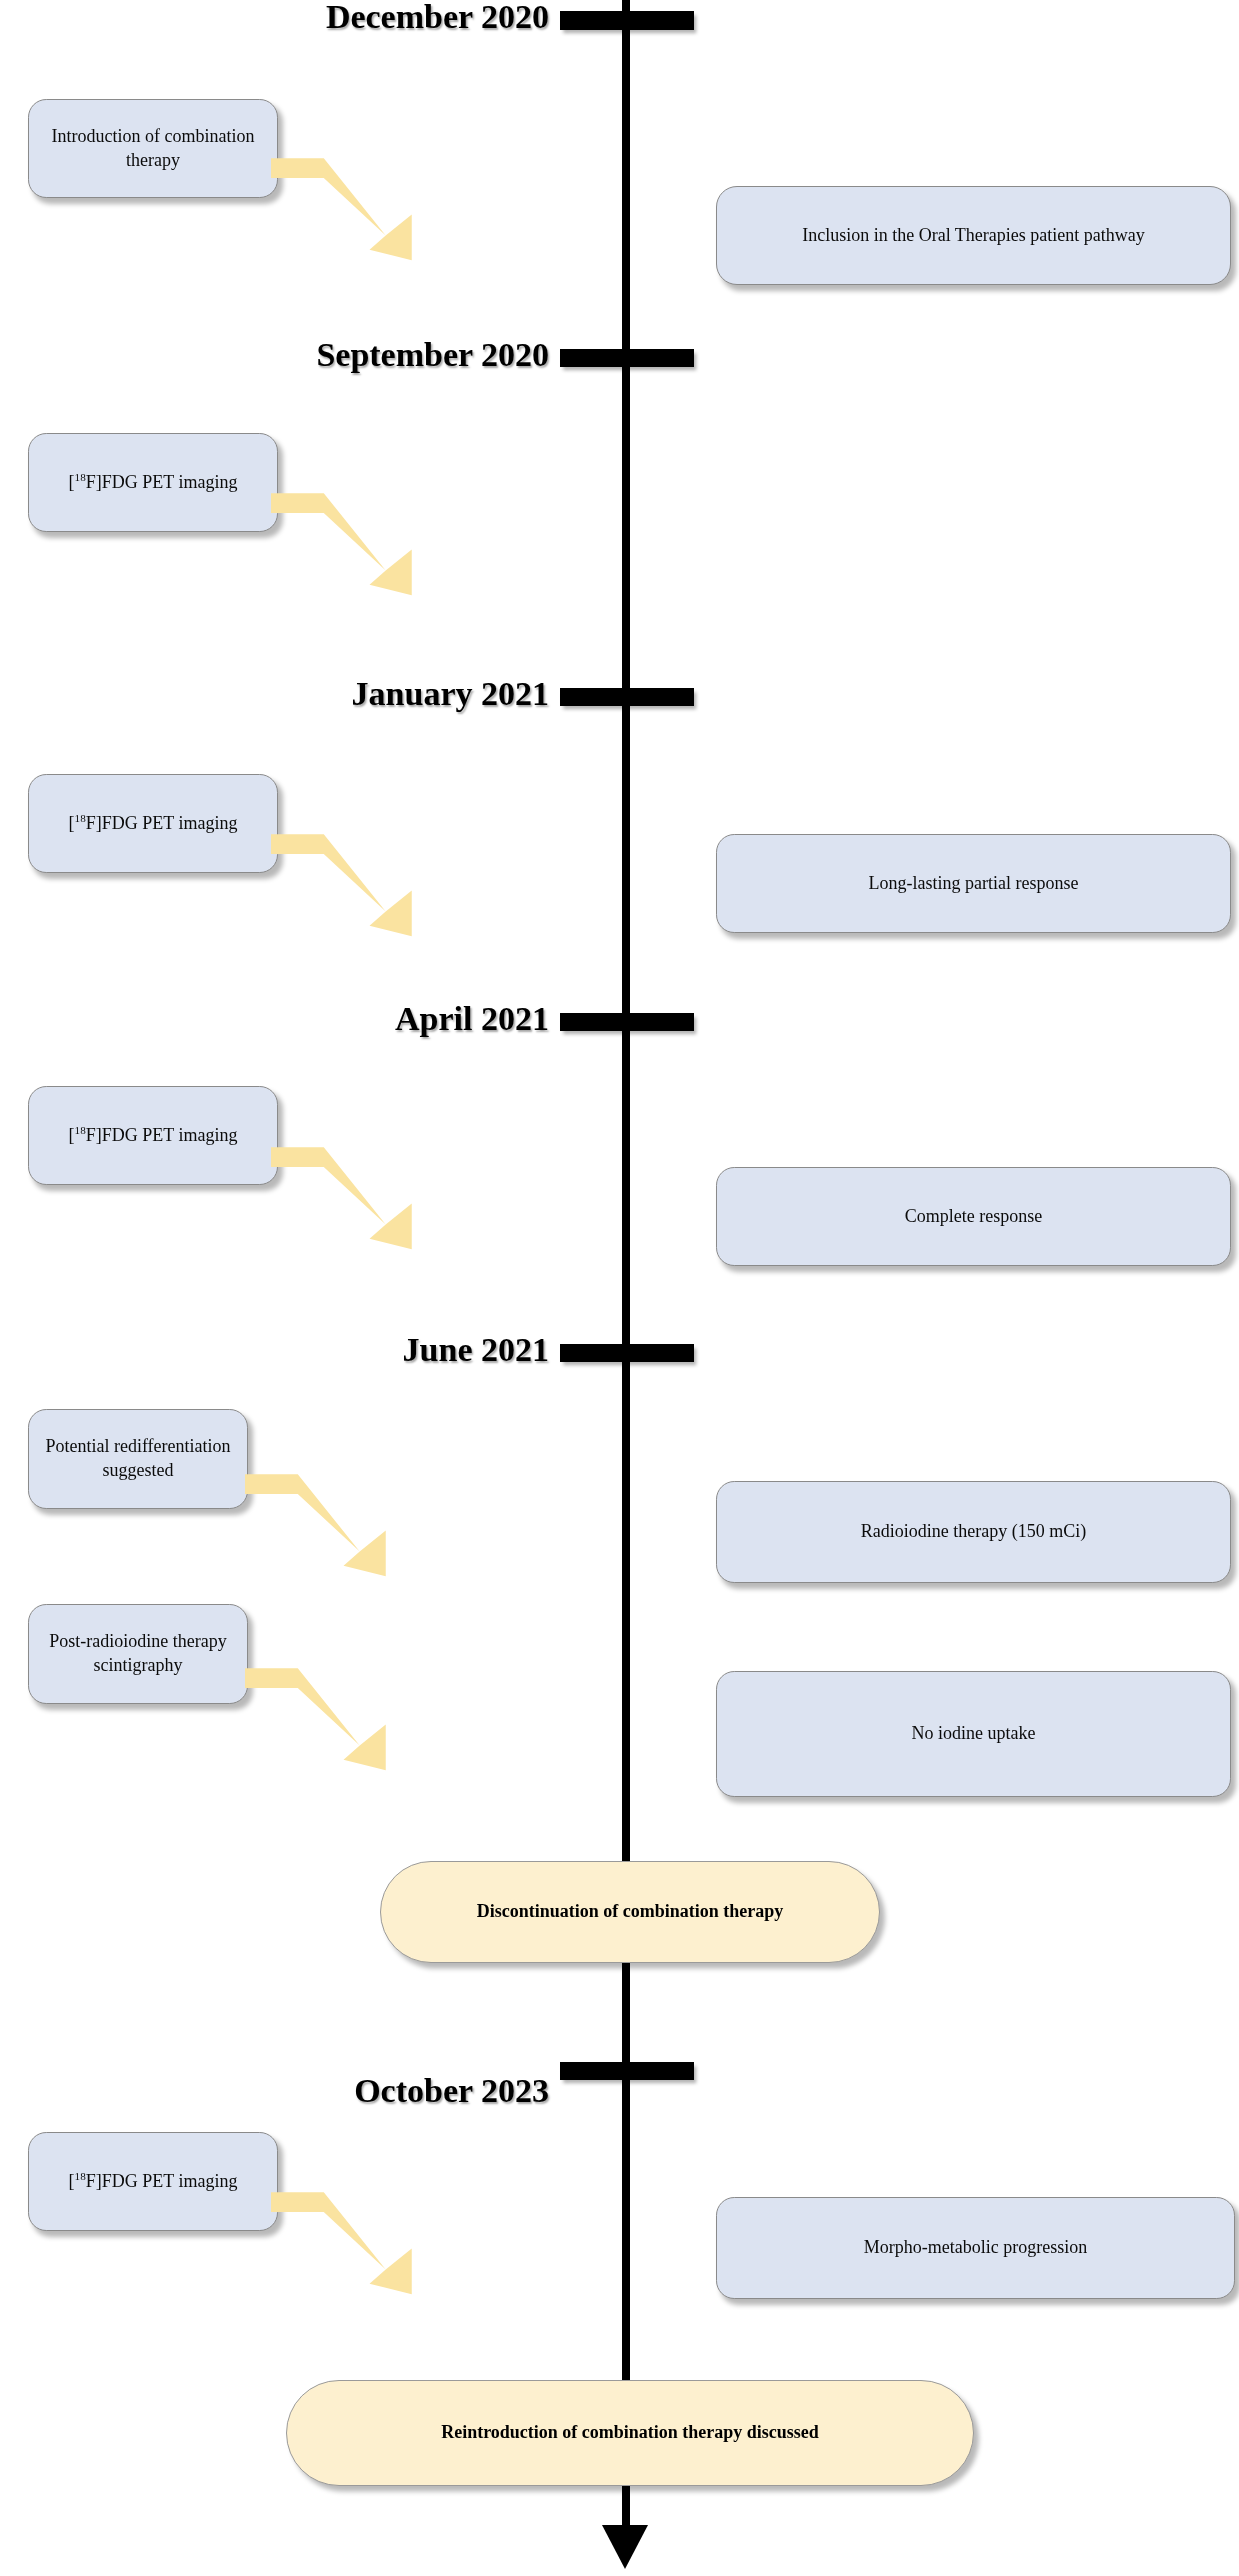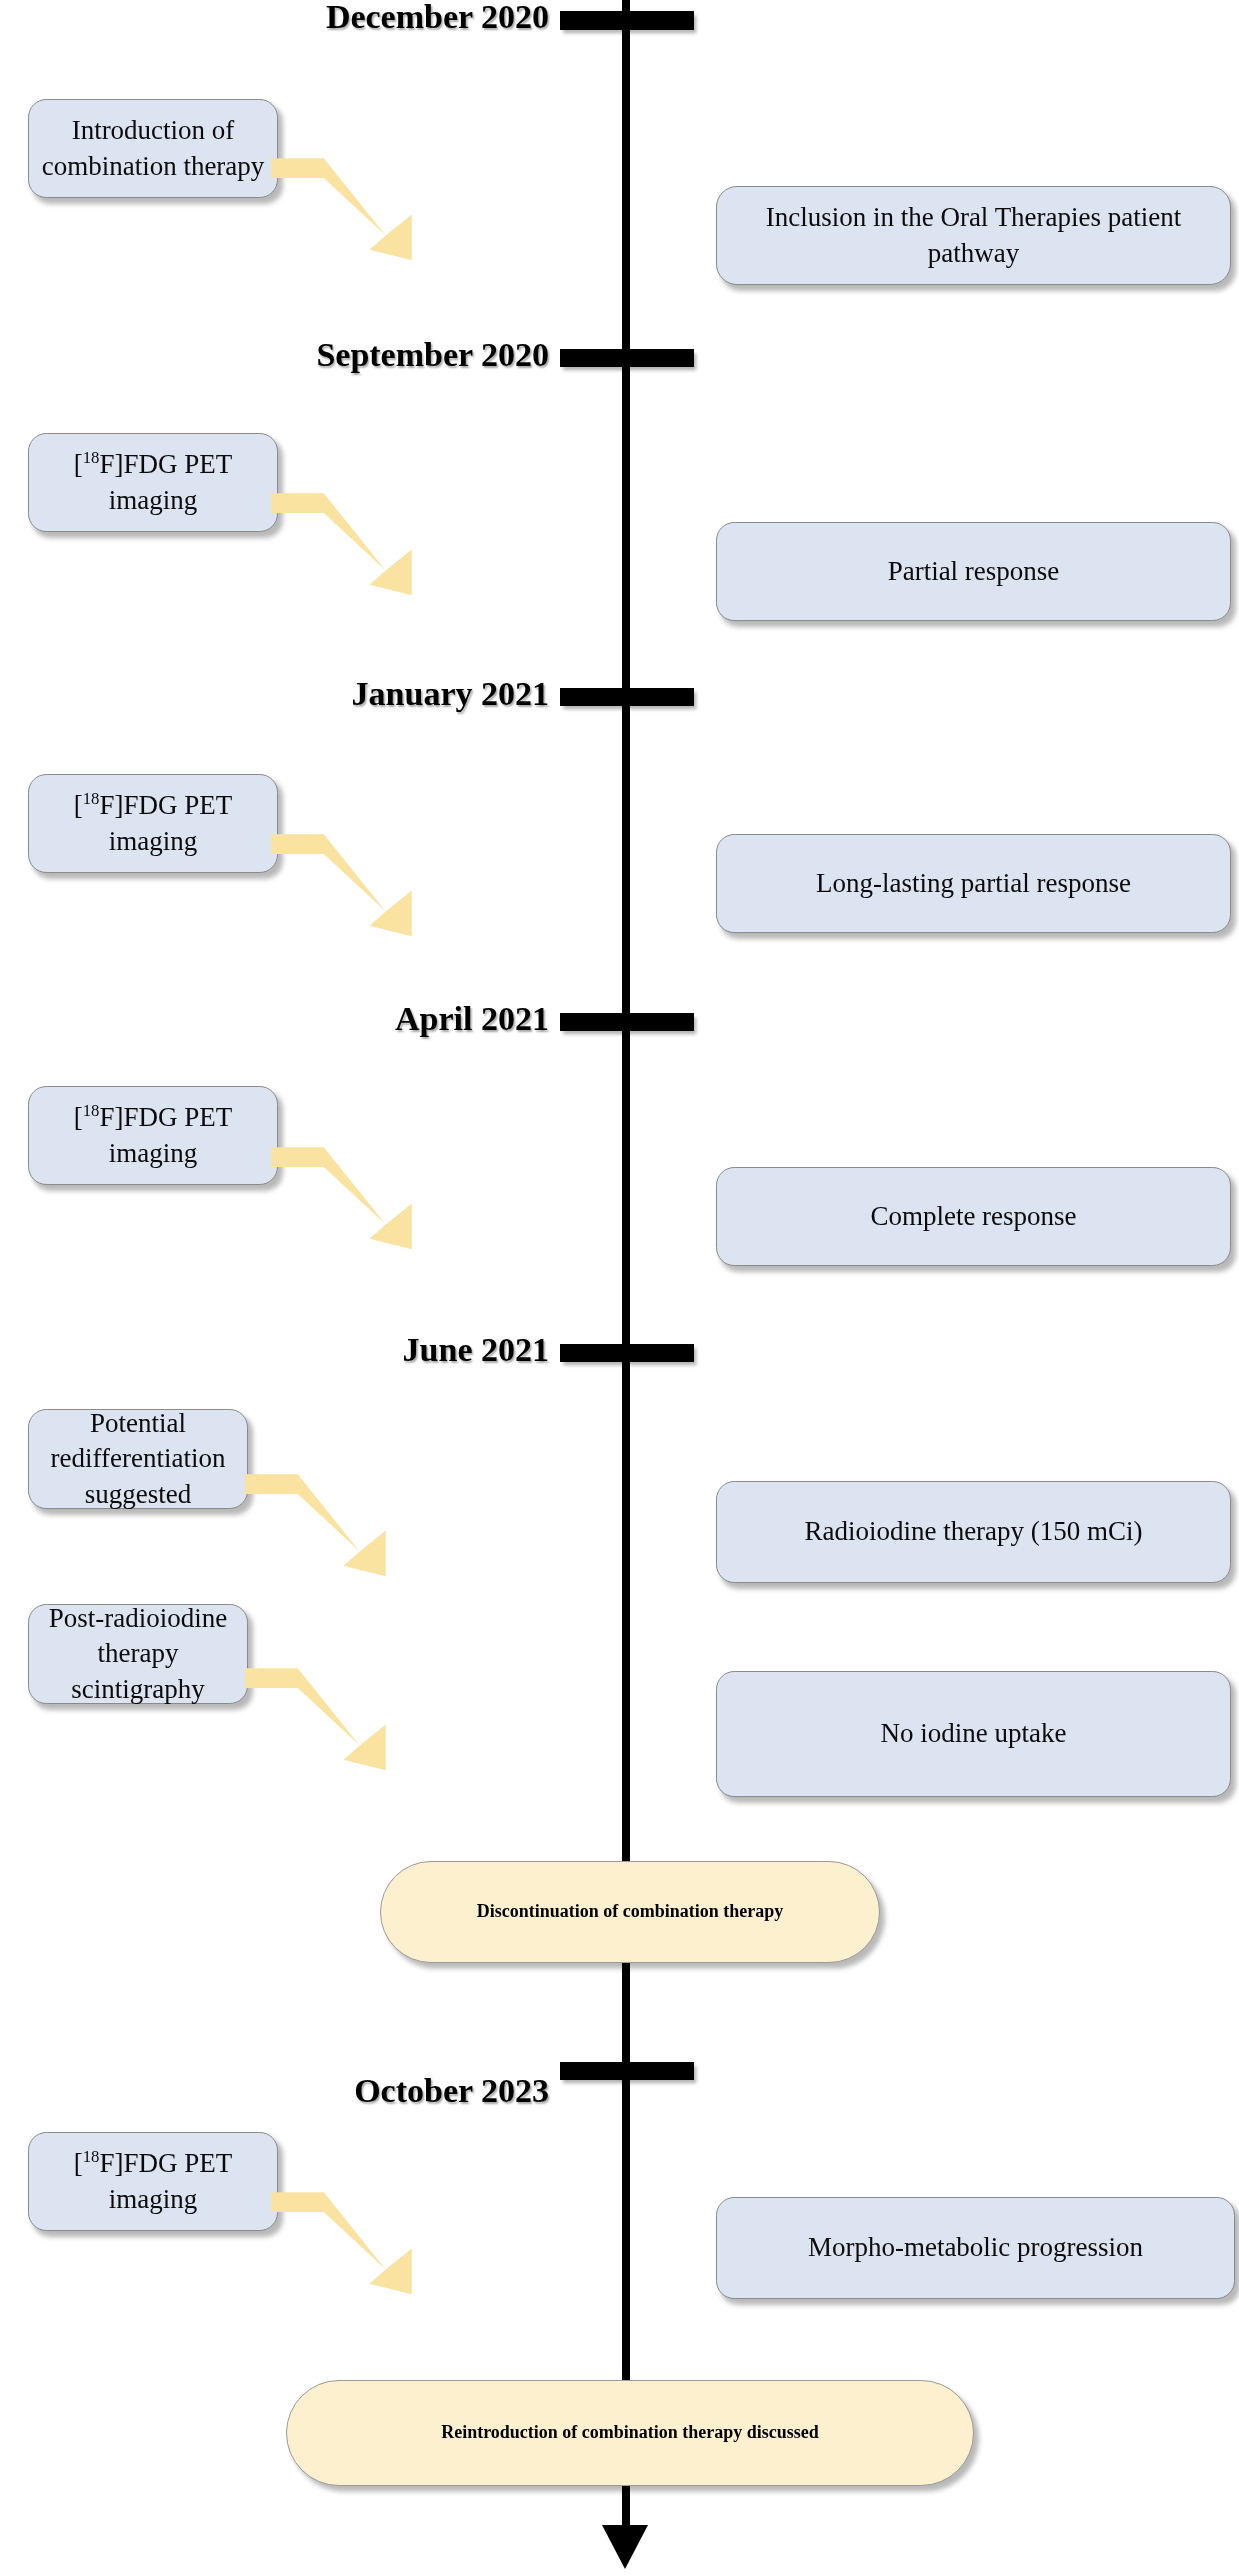--- a/index.html
+++ b/index.html
@@ -60,21 +60,21 @@
     position: absolute;
     background: #dce3f1;
     border: 1.1px solid #8a8a8a;
     border-radius: 18.3px;
     box-shadow: 4.9px 5.6px 5.6px rgba(0,0,0,0.28);
     display: flex;
     align-items: center;
     justify-content: center;
     text-align: center;
     padding: 4.2px 11.3px;
-    font-size: 27px;
+    font-size: 18px;
     line-height: 1.32;
     color: #0b0b0b;
   }
   .node .txt { display: block; }
   sup {
     font-size: 0.62em;
     vertical-align: super;
     line-height: 0;
   }
 
@@ -129,23 +129,20 @@
   <div class="date-label" style="left:169px; top:338px; width:380px;">September 2020</div>
 
   <div class="node" style="left:28px; top:433px; width:250px; height:99px;">
     <span class="txt"><span>[</span><sup>18</sup><span>F]FDG PET imaging</span></span>
   </div>
 
   <svg class="connector" style="left:271px; top:486px;" width="190" height="127" viewBox="0 0 270 180">
     <path d="M0 10 L75 10 L163 120 L200 90 L200 155 L140 140 L163 120 L75 38 L0 38 Z" fill="#fae3a0"></path>
   </svg>
 
-  <div class="node" style="left:716px; top:522px; width:515px; height:99px;">
-    <span class="txt">Partial response</span>
-  </div>
 
   <div class="tick" style="left:560px; top:688px;"></div>
   <div class="date-label" style="left:169px; top:677px; width:380px;">January 2021</div>
 
   <div class="node" style="left:28px; top:774px; width:250px; height:99px;">
     <span class="txt"><span>[</span><sup>18</sup><span>F]FDG PET imaging</span></span>
   </div>
 
   <svg class="connector" style="left:271px; top:827px;" width="190" height="127" viewBox="0 0 270 180">
     <path d="M0 10 L75 10 L163 120 L200 90 L200 155 L140 140 L163 120 L75 38 L0 38 Z" fill="#fae3a0"></path>

